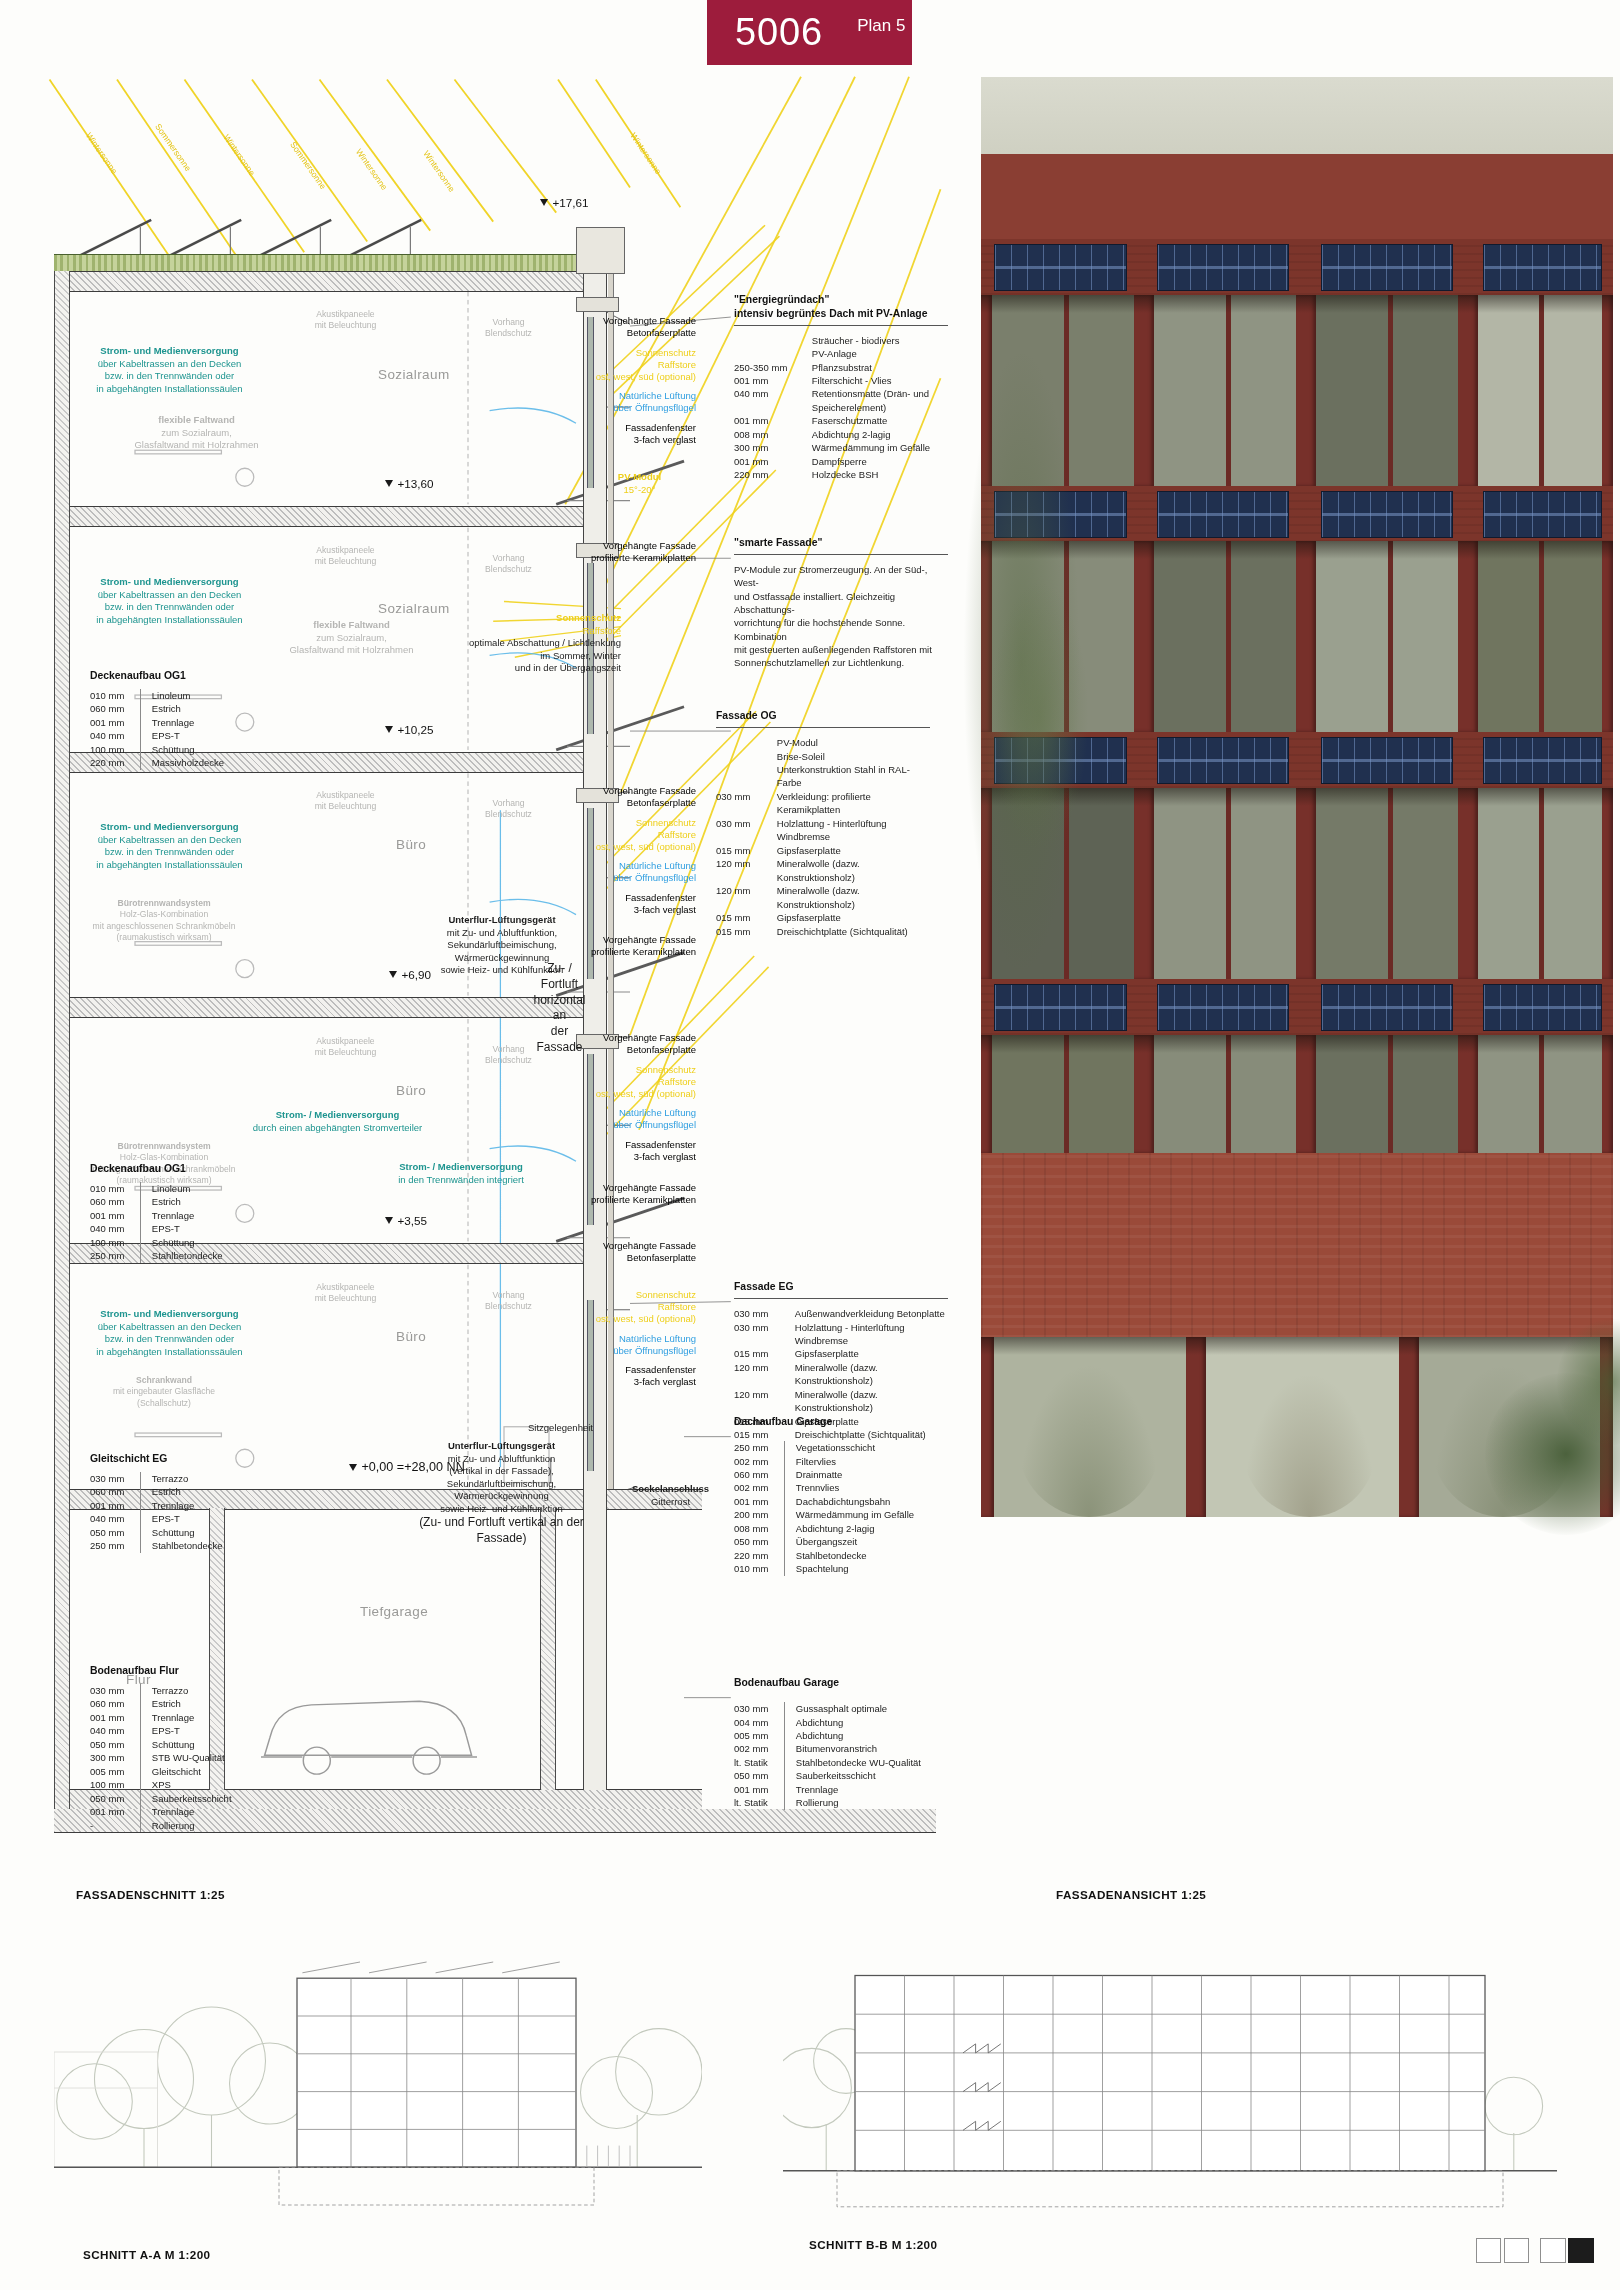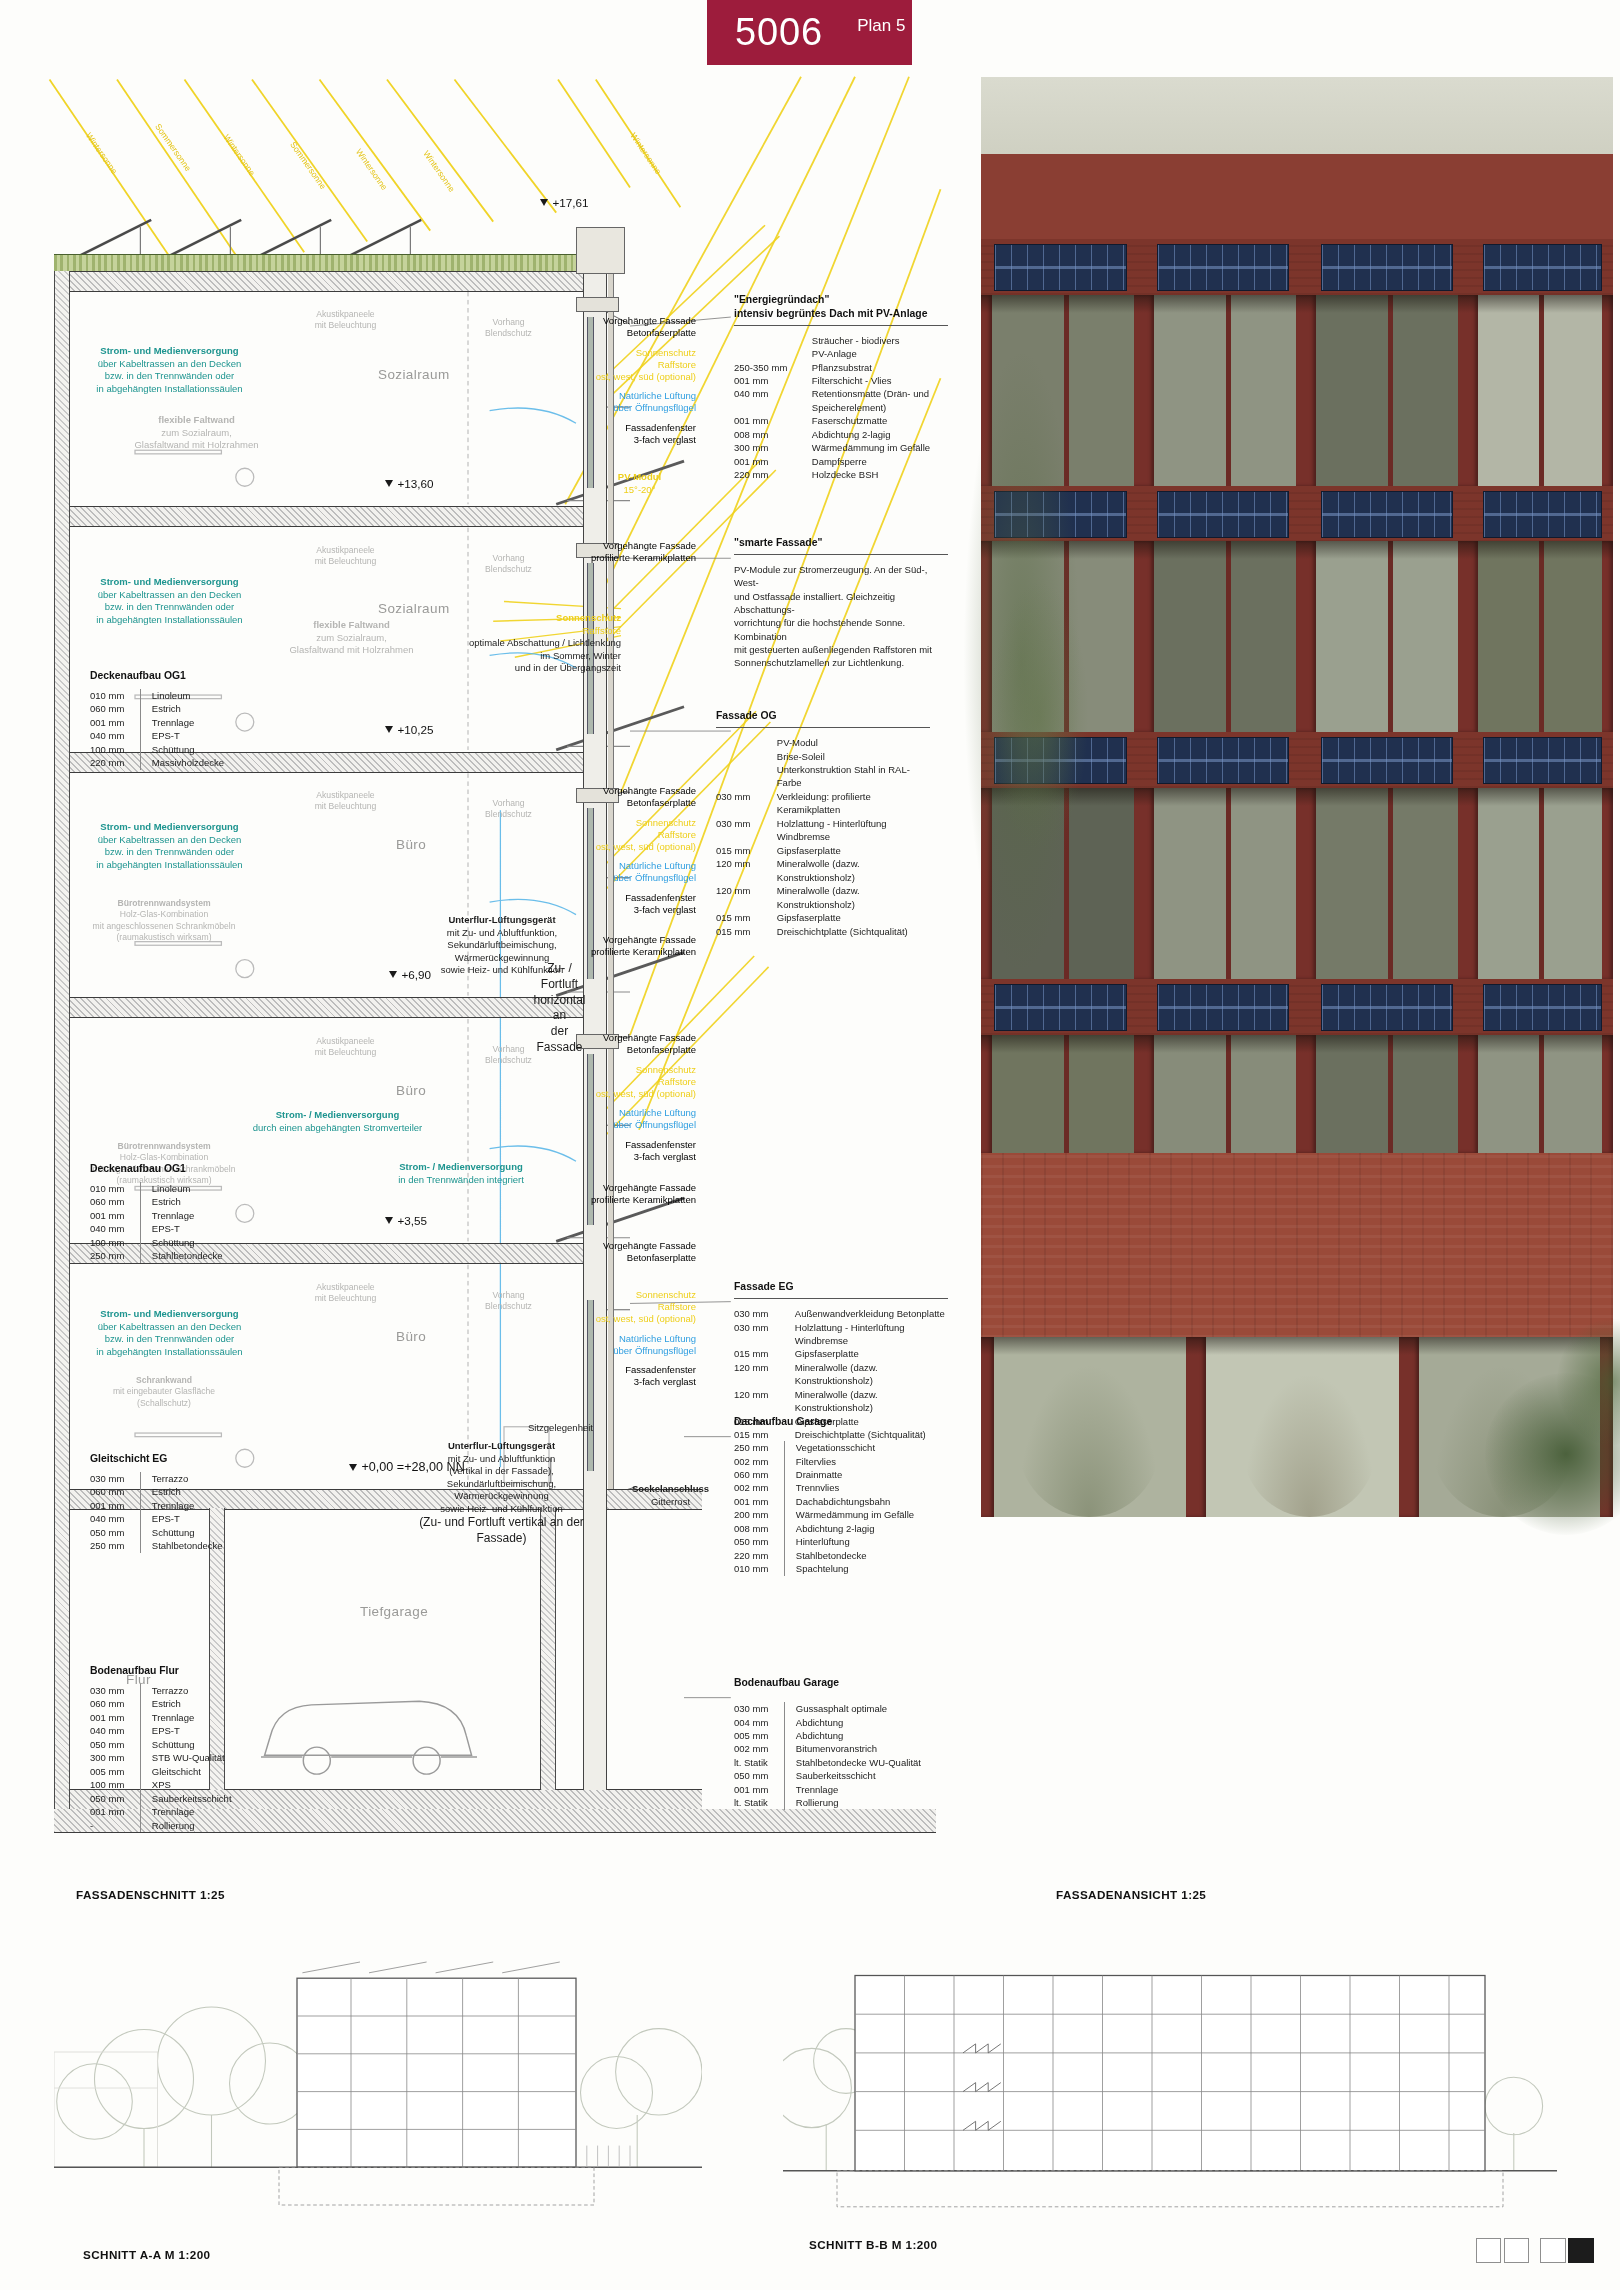--- a/index.html
+++ b/index.html
@@ -911,21 +911,21 @@
         <div class="aufbau-row">
           <span class="mm">200 mm</span>
           <span class="nm">Wärmedämmung im Gefälle</span>
         </div>
         <div class="aufbau-row">
           <span class="mm">008 mm</span>
           <span class="nm">Abdichtung 2-lagig</span>
         </div>
         <div class="aufbau-row">
           <span class="mm">050 mm</span>
-          <span class="nm">Hinterlüftung</span>
+          <span class="nm">Übergangszeit</span>
         </div>
         <div class="aufbau-row">
           <span class="mm">220 mm</span>
           <span class="nm">Stahlbetondecke</span>
         </div>
         <div class="aufbau-row">
           <span class="mm">010 mm</span>
           <span class="nm">Spachtelung</span>
         </div>
       </div>

